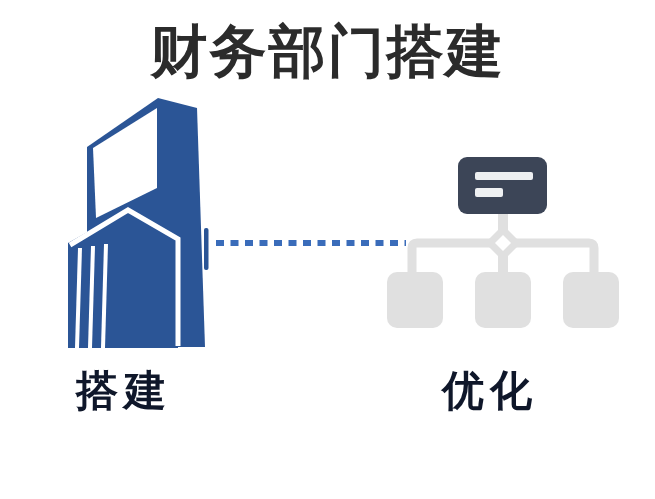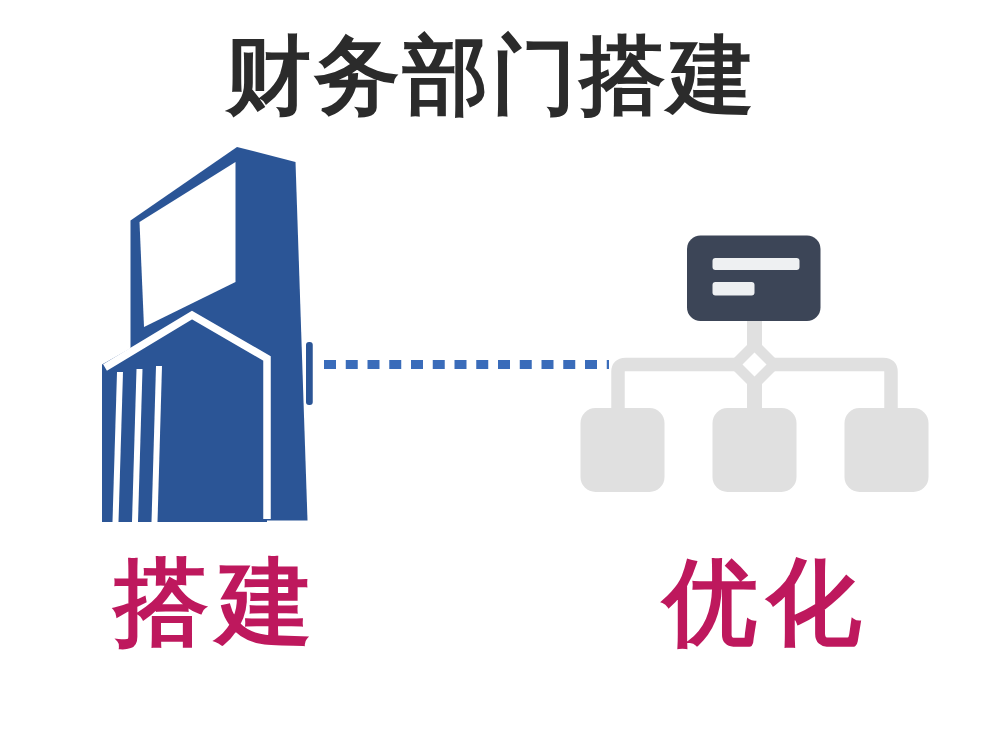--- a/index.html
+++ b/index.html
@@ -6,22 +6,22 @@
   #canvas{
     position:relative;width:655px;height:444px;background:#ffffff;
     overflow:hidden;font-family:"Liberation Sans","DejaVu Sans",sans-serif;
   }
   .title{
     position:absolute;left:0;top:20px;width:655px;text-align:center;
     font-size:57px;line-height:1.1;font-weight:900;color:#2b2b2b;
     letter-spacing:2px;white-space:nowrap;
   }
   .node-label{
-    position:absolute;top:368px;font-size:63px;line-height:1.1;font-weight:900;
-    color:#be185d;letter-spacing:6px;white-space:nowrap;
+    position:absolute;top:368px;font-size:42px;line-height:1.1;font-weight:900;
+    color:#0f172a;letter-spacing:6px;white-space:nowrap;
   }
   .label-build{left:76px;}
   .label-optimize{left:442px;text-align:right;}
   .building-svg{position:absolute;left:50px;top:90px;}
   .connector-svg{position:absolute;left:205px;top:234px;}
   .orgchart-svg{position:absolute;left:380px;top:150px;}
 </style>
 </head>
 <body>
 

